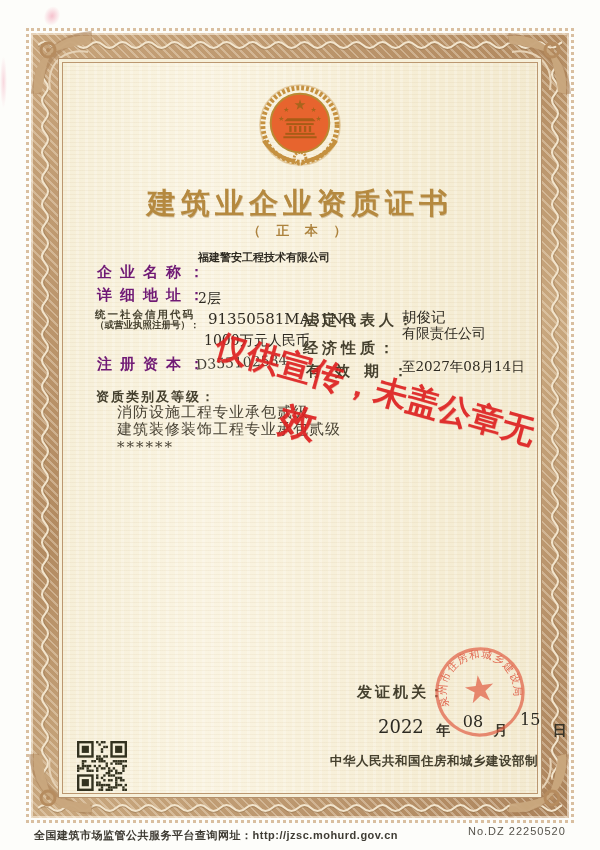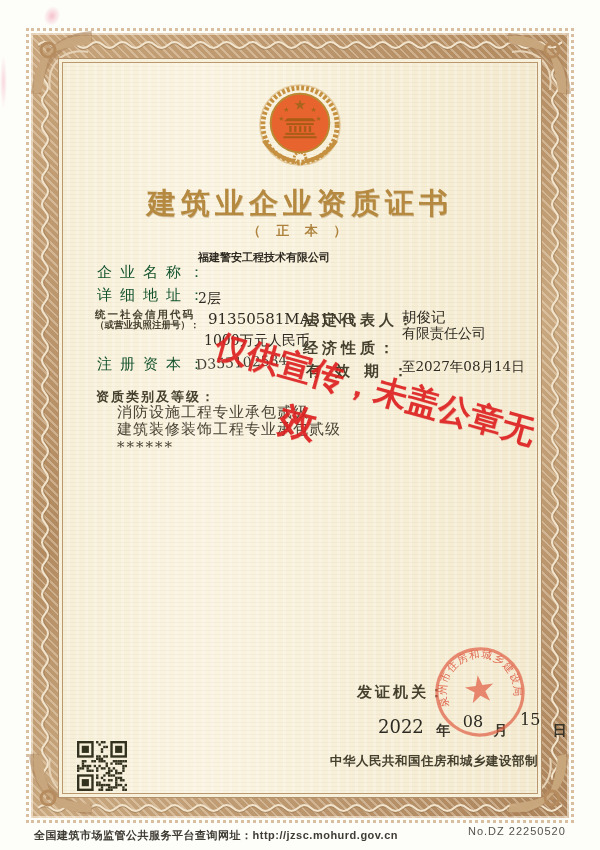--- a/index.html
+++ b/index.html
@@ -23,21 +23,21 @@
            repeating-linear-gradient(180deg, rgba(196,168,120,.10) 0 1px, rgba(0,0,0,0) 1px 4px),
            repeating-linear-gradient(90deg, rgba(255,255,255,.22) 0 3px, rgba(0,0,0,0) 3px 9px),
            linear-gradient(90deg,#f6efd8,#faf4e2 30%,#f6eed6 70%,#f3ead0);
          box-shadow: inset 0 0 0 1px #b3906c, inset 0 0 0 4px #f7f0da, inset 0 0 0 5px #bb9770;}
 
   .title{left:0;right:0;top:184px;text-align:center;font-weight:700;font-size:29px;
          letter-spacing:5px;color:#b5893f;text-shadow:.5px .5px 0 rgba(140,95,30,.35);}
   .subtitle{left:0;right:0;top:222px;text-align:center;font-weight:700;font-size:13px;
             letter-spacing:6px;color:#ad833e;}
 
-  .lbl{font-weight:400;color:#14532d;font-size:15px;letter-spacing:8px;white-space:nowrap;}
+  .lbl{font-weight:700;color:#701a75;font-size:15px;letter-spacing:8px;white-space:nowrap;}
   .lbl-r{font-weight:700;color:#45402e;font-size:15px;letter-spacing:4px;white-space:nowrap;}
   .lbl-sm{font-weight:700;color:#45402e;white-space:nowrap;}
   .val{font-family:"DejaVu Serif",serif;color:#2f2b22;white-space:nowrap;}
 
   .wm{font-weight:700;color:rgba(221,32,32,.88);font-family:"Liberation Sans",sans-serif;
       transform-origin:left top;white-space:nowrap;text-shadow:.5px .5px 0 rgba(221,32,32,.35);}
 
   .datebit{position:relative;font-family:"DejaVu Serif",serif;color:#2c2a22;}
   .dateunit{position:relative;font-weight:700;color:#383428;font-size:14px;}
 

